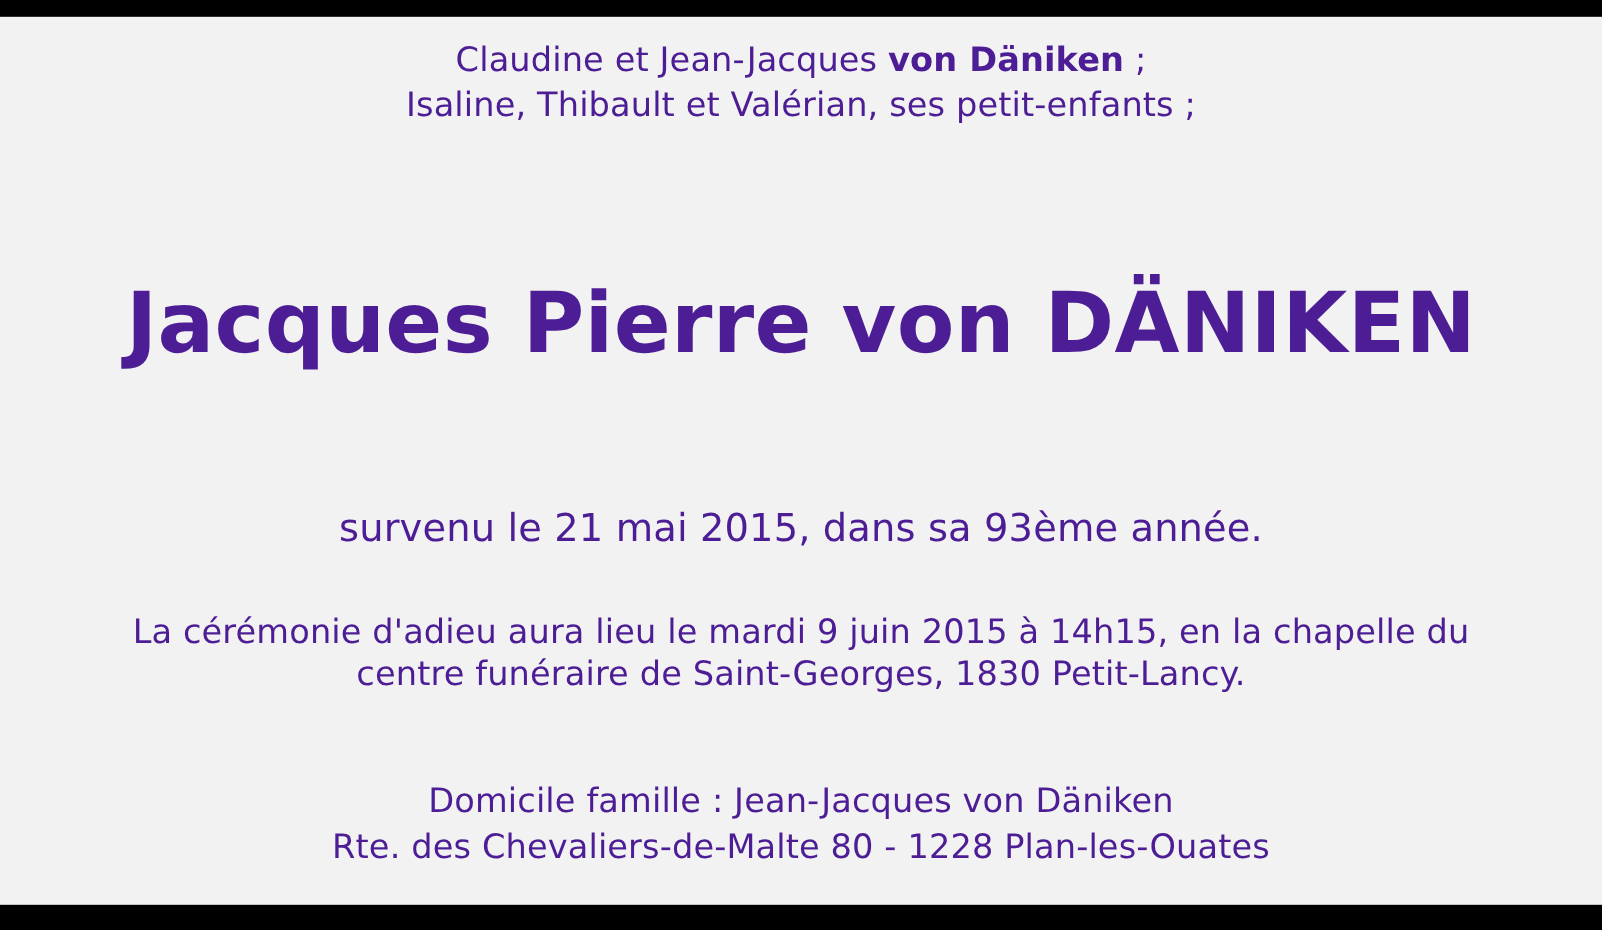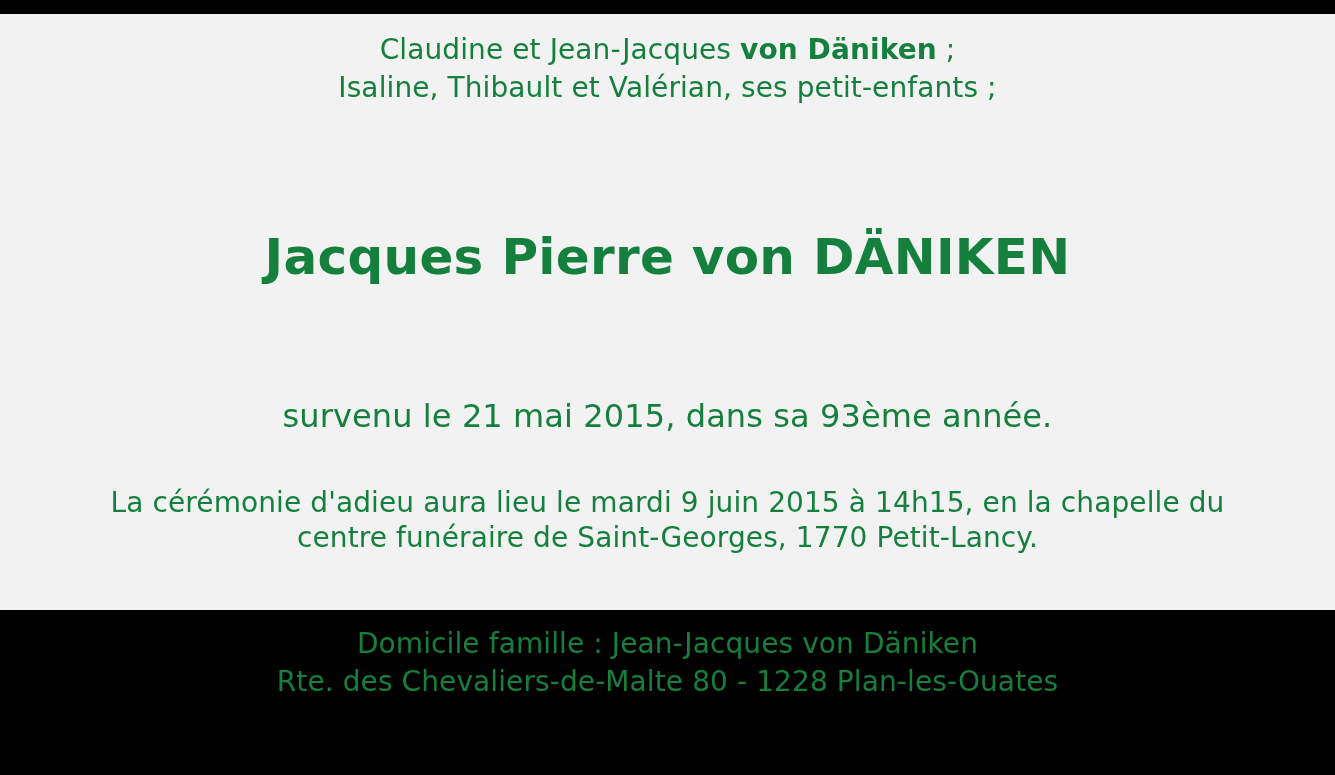--- a/index.html
+++ b/index.html
@@ -11,43 +11,43 @@
     width: 1335px;
     height: 775px;
     overflow: hidden;
     font-family: "DejaVu Sans", sans-serif;
   }
   .notice {
     position: absolute;
     left: 0;
     top: 14px;
     width: 1335px;
-    height: 596px;
+    height: 740px;
     background: #f2f2f2;
     box-sizing: border-box;
     display: flex;
     flex-direction: column;
     align-items: center;
-    color: #15803d;
+    color: #4c1d95;
   }
   .line {
     text-align: center;
     line-height: 1.28;
     letter-spacing: 0.1px;
   }
   .intro {
     font-size: 28px;
     width: 100%;
   }
   .intro-1 { margin-top: 18px; }
   .intro-2 { margin-top: 2px; text-align: center; }
   .intro-3 { margin-top: 48px; }
   .bold { font-weight: bold; }
   .deceased-name {
-    font-size: 50px;
+    font-size: 70px;
     font-weight: bold;
     letter-spacing: 0.3px;
     margin-top: 122px;
     width: 100%;
     text-align: center;
   }
   .death-info {
     font-size: 32px;
     margin-top: 110px;
     width: 100%;
@@ -93,20 +93,20 @@
   </div>
 
   <div class="line intro intro-2">Isaline, Thibault et Valérian, ses petit-enfants ;</div>
 
 
   <div class="deceased-name">Jacques Pierre von DÄNIKEN</div>
 
   <div class="line death-info">survenu le 21 mai 2015, dans sa 93ème année.</div>
 
   <div class="line ceremony">La cérémonie d'adieu aura lieu le mardi 9 juin 2015 à 14h15, en la chapelle du</div>
-  <div class="line ceremony ceremony-2">centre funéraire de Saint-Georges, 1770 Petit-Lancy.</div>
+  <div class="line ceremony ceremony-2">centre funéraire de Saint-Georges, 1830 Petit-Lancy.</div>
 
   <div class="line address-block">Domicile famille : Jean-Jacques von Däniken</div>
   <div class="line address-block address-2">Rte. des Chevaliers-de-Malte 80 - 1228 Plan-les-Ouates</div>
 
 </div>
 
 <div class="bottom-bar"></div>
 
 </body></html>

